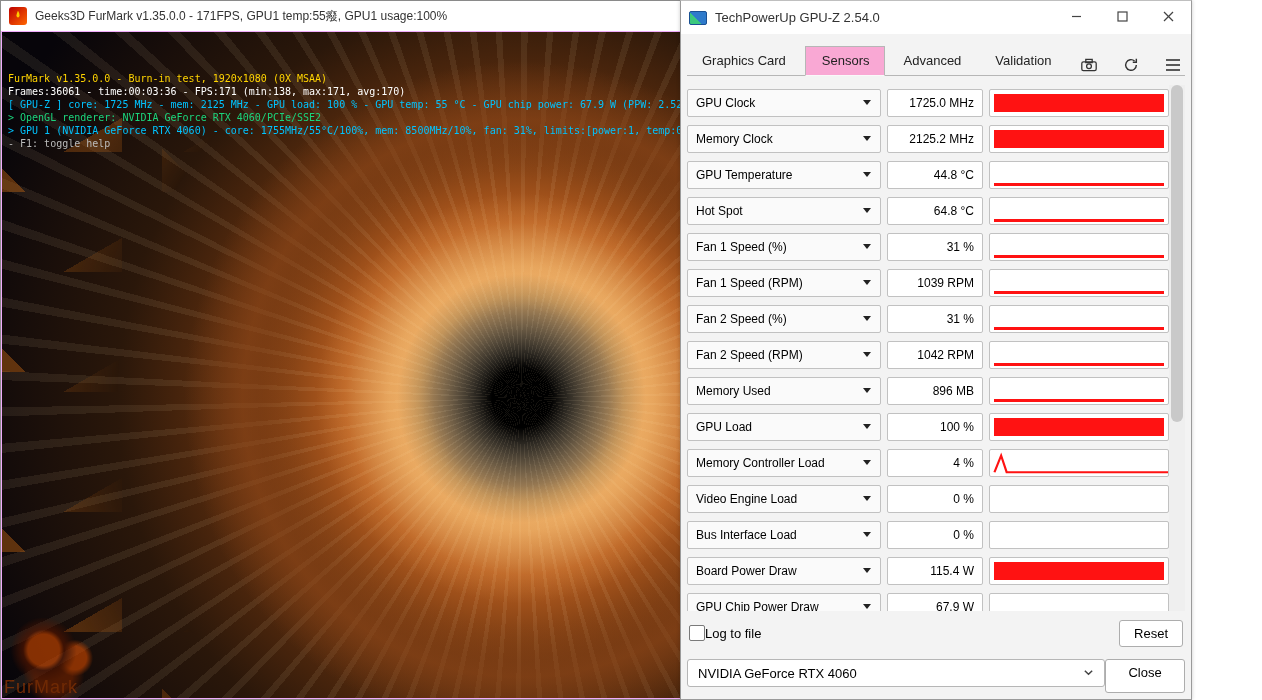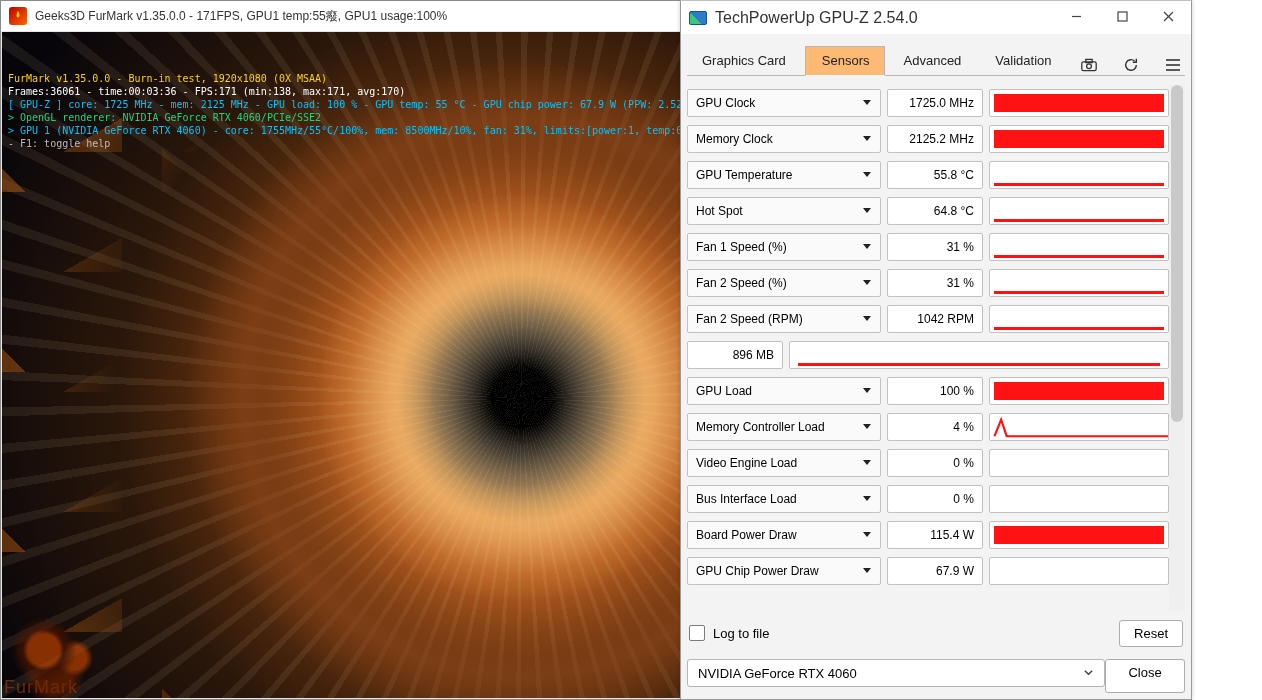--- a/index.html
+++ b/index.html
@@ -1,19 +1,19 @@
 <!DOCTYPE html>
 <html><head>
 <meta charset="utf-8">
 <style>
   * { box-sizing: border-box; margin: 0; padding: 0; }
   body { width: 1262px; height: 700px; font-family: "Segoe UI", Tahoma, sans-serif; background: #fff; overflow: hidden; position: relative; }
 
   
-  .outer { width: 1158px; height: 700px; border: 1px solid #8a8a8a; position: relative; background: #e5e5e5; }
+  .outer { width: 1158px; height: 700px; border: 1px solid #8a8a8a; position: relative; background: #f0abfc; }
   .outer-title { height: 30px; display: flex; align-items: center; padding: 0 8px; background: #fff; }
   .outer-title .icon-box { width: 18px; height: 18px; background: linear-gradient(135deg,#b00,#f60);
       border-radius: 3px; margin-right: 8px; display:flex;align-items:center;justify-content:center;}
   .outer-title .icon-box svg { width:12px;height:12px;fill:#ffcc00;}
   .outer-title .txt { font-size: 12px; color: #333; }
   .outer-close { position:absolute; top:0; right:0; width:45px;height:29px; display:flex;align-items:center;justify-content:center; color:#555; font-size:13px;}
 
   
   .furmark-surface { position:absolute; top:31px; left:1px; right:1px; bottom:1px;
      background:
@@ -59,54 +59,54 @@
      background: radial-gradient(circle at 40% 40%, #d64b00 0 20%, #5a1700 26%, transparent 42%),
                  radial-gradient(circle at 70% 50%, #d64b00 0 14%, transparent 22%),
                  radial-gradient(circle at 50% 70%, #7a2500 0 24%, transparent 40%);}
   .furmark-logo .word { position:absolute; bottom:0; left:2px; font-family:Impact,sans-serif; color:#b14000; letter-spacing:1px; font-size:18px;}
 
   
   .gpuz { position:absolute; top:0; left:680px; width:512px; height:700px; background:#f3f3f3; border:1px solid #9a9a9a; border-top:1px solid #bfbfbf; box-shadow:0 0 4px rgba(0,0,0,.2);}
   .gpuz-title { height:33px; display:flex; align-items:center; padding:0 8px; background:#fff; position:relative;}
   .gpuz-title .ic { width:18px;height:14px;background:#2e7acb;border:1px solid #1a5093;border-radius:2px;margin-right:8px;
       background-image:linear-gradient(45deg,#3bc87d 40%,#2e7acb 40%);}
-  .gpuz-title .txt { font-size:16px; color:#333; }
+  .gpuz-title .txt { font-size:13px; color:#333; }
   .gpuz-win-btns { position:absolute; top:0; right:0; display:flex;}
   .gpuz-win-btns div { width:46px; height:30px; display:flex;align-items:center;justify-content:center; color:#444; font-size:12px;}
   .gpuz-win-btns div svg{width:11px;height:11px;stroke:#444;stroke-width:1.2;fill:none;}
 
   
   .gpuz-tools { position:absolute; top:56px; right:10px; display:flex; gap:26px; font-size:14px; color:#333;}
   .gpuz-tools span svg{width:16px;height:16px;stroke:#333;fill:none;stroke-width:1.6;}
 
   
   .tabs { margin:12px 6px 0 6px; display:flex; gap:0; border-bottom:1px solid #b6b6b6;}
   .tab { padding:6px 14px 7px; font-size:13px; color:#222; border:1px solid transparent; border-bottom:none; margin-right:4px; margin-bottom:-1px; background:#ececec;}
-  .tab.active { background:#fdba74; border-color:#b6b6b6; border-bottom:1px solid #f9f9f9;padding-left:16px; }
+  .tab.active { background:#f9a8d4; border-color:#b6b6b6; border-bottom:1px solid #f9f9f9;padding-left:16px; }
   .tab.inactive { background:transparent; border:1px solid transparent;}
 
   
   .sensor-area { position:absolute; top:84px; left:6px; right:6px; bottom:88px; overflow:hidden;}
   .sensor-scroll { position:absolute; top:0; left:0; right:16px; bottom:0;}
   .scrollbar { position:absolute; right:0; top:0; bottom:0; width:16px; background:#efefef;}
   .scrollbar .thumb { position:absolute; left:2px; right:2px; top:0; height:64%; background:#c9c9c9; border-radius:6px;}
 
   .row { height:36px; display:flex; align-items:center; gap:6px; margin-bottom:0;}
   .row .pill { flex:0 0 194px; height:28px; border:1px solid #c1c1c1; border-radius:2px; background:#fafafa; display:flex; align-items:center; justify-content:space-between; padding:0 8px; font-size:12px;}
   .row .pill .cv svg{width:10px;height:10px;fill:#222;}
   .row .val { flex:0 0 96px; height:28px; border:1px solid #c1c1c1; border-radius:2px; background:#fff; display:flex; align-items:center; justify-content:flex-end; padding:0 8px; font-size:12px;}
   .row .spark { flex:1 1 auto; height:28px; border:1px solid #c1c1c1; border-radius:2px; background:#fff; position:relative; overflow:hidden;}
   .spark .fill { position:absolute; left:2%; right:2%; background:#ff1212; }
   .spark .fill.narrow { height:3px; top:21px; }
   .spark .fill.solid { top:4px; bottom:4px; }
   .spark.spike svg{position:absolute;inset:0;width:100%;height:100%;}
 
   
   .bottom-controls { position:absolute; left:8px; right:8px; bottom:48px; height:36px; display:flex; align-items:center; justify-content:space-between;}
-  .chk { display:flex; align-items:center; gap:8px; font-size:13px;}
+  .chk { display:flex; align-items:center; font-size:13px;}
   .chk .box { width:16px;height:16px;border:1px solid #7a7a7a;border-radius:2px;background:#fff;}
   .btn { padding:5px 14px; border:1px solid #adadad; border-radius:3px; background:#fff; font-size:13px;}
 
   
   .footer-row { position:absolute; left:6px; right:6px; bottom:6px; height:34px; display:flex; gap:0;}
   .dropdown { flex:1 1 auto; height:28px; border:1px solid #b6b6b6; border-radius:3px; background:#fff; display:flex; align-items:center; justify-content:space-between; padding:0 10px; font-size:13px;}
   .dropdown .cv svg{width:11px;height:11px;fill:none;stroke:#444;stroke-width:1.6;}
   .footer-row .btn { width:80px; text-align:center;}
 </style>
 </head>
@@ -218,21 +218,21 @@
             <div class="fill solid"></div>
           </div>
         </div>
         <div class="row">
           <div class="pill">
             <span>GPU Temperature</span>
             <span class="cv"><svg viewBox="0 0 10 10">
                 <polygon points="1,3 9,3 5,8"></polygon>
               </svg></span>
           </div>
-          <div class="val">55.8 °C</div>
+          <div class="val">44.8 °C</div>
           <div class="spark">
             <div class="fill narrow"></div>
           </div>
         </div>
         <div class="row">
           <div class="pill">
             <span>Hot Spot</span>
             <span class="cv"><svg viewBox="0 0 10 10">
                 <polygon points="1,3 9,3 5,8"></polygon>
               </svg></span>
@@ -249,20 +249,32 @@
                 <polygon points="1,3 9,3 5,8"></polygon>
               </svg></span>
           </div>
           <div class="val">31 %</div>
           <div class="spark">
             <div class="fill narrow"></div>
           </div>
         </div>
         <div class="row">
           <div class="pill">
+            <span>Fan 1 Speed (RPM)</span>
+            <span class="cv"><svg viewBox="0 0 10 10">
+                <polygon points="1,3 9,3 5,8"></polygon>
+              </svg></span>
+          </div>
+          <div class="val">1039 RPM</div>
+          <div class="spark">
+            <div class="fill narrow"></div>
+          </div>
+        </div>
+        <div class="row">
+          <div class="pill">
             <span>Fan 2 Speed (%)</span>
             <span class="cv"><svg viewBox="0 0 10 10">
                 <polygon points="1,3 9,3 5,8"></polygon>
               </svg></span>
           </div>
           <div class="val">31 %</div>
           <div class="spark">
             <div class="fill narrow"></div>
           </div>
         </div>
@@ -272,20 +284,26 @@
             <span class="cv"><svg viewBox="0 0 10 10">
                 <polygon points="1,3 9,3 5,8"></polygon>
               </svg></span>
           </div>
           <div class="val">1042 RPM</div>
           <div class="spark">
             <div class="fill narrow"></div>
           </div>
         </div>
         <div class="row">
+          <div class="pill">
+            <span>Memory Used</span>
+            <span class="cv"><svg viewBox="0 0 10 10">
+                <polygon points="1,3 9,3 5,8"></polygon>
+              </svg></span>
+          </div>
           <div class="val">896 MB</div>
           <div class="spark">
             <div class="fill narrow"></div>
           </div>
         </div>
         <div class="row">
           <div class="pill">
             <span>GPU Load</span>
             <span class="cv"><svg viewBox="0 0 10 10">
                 <polygon points="1,3 9,3 5,8"></polygon>

